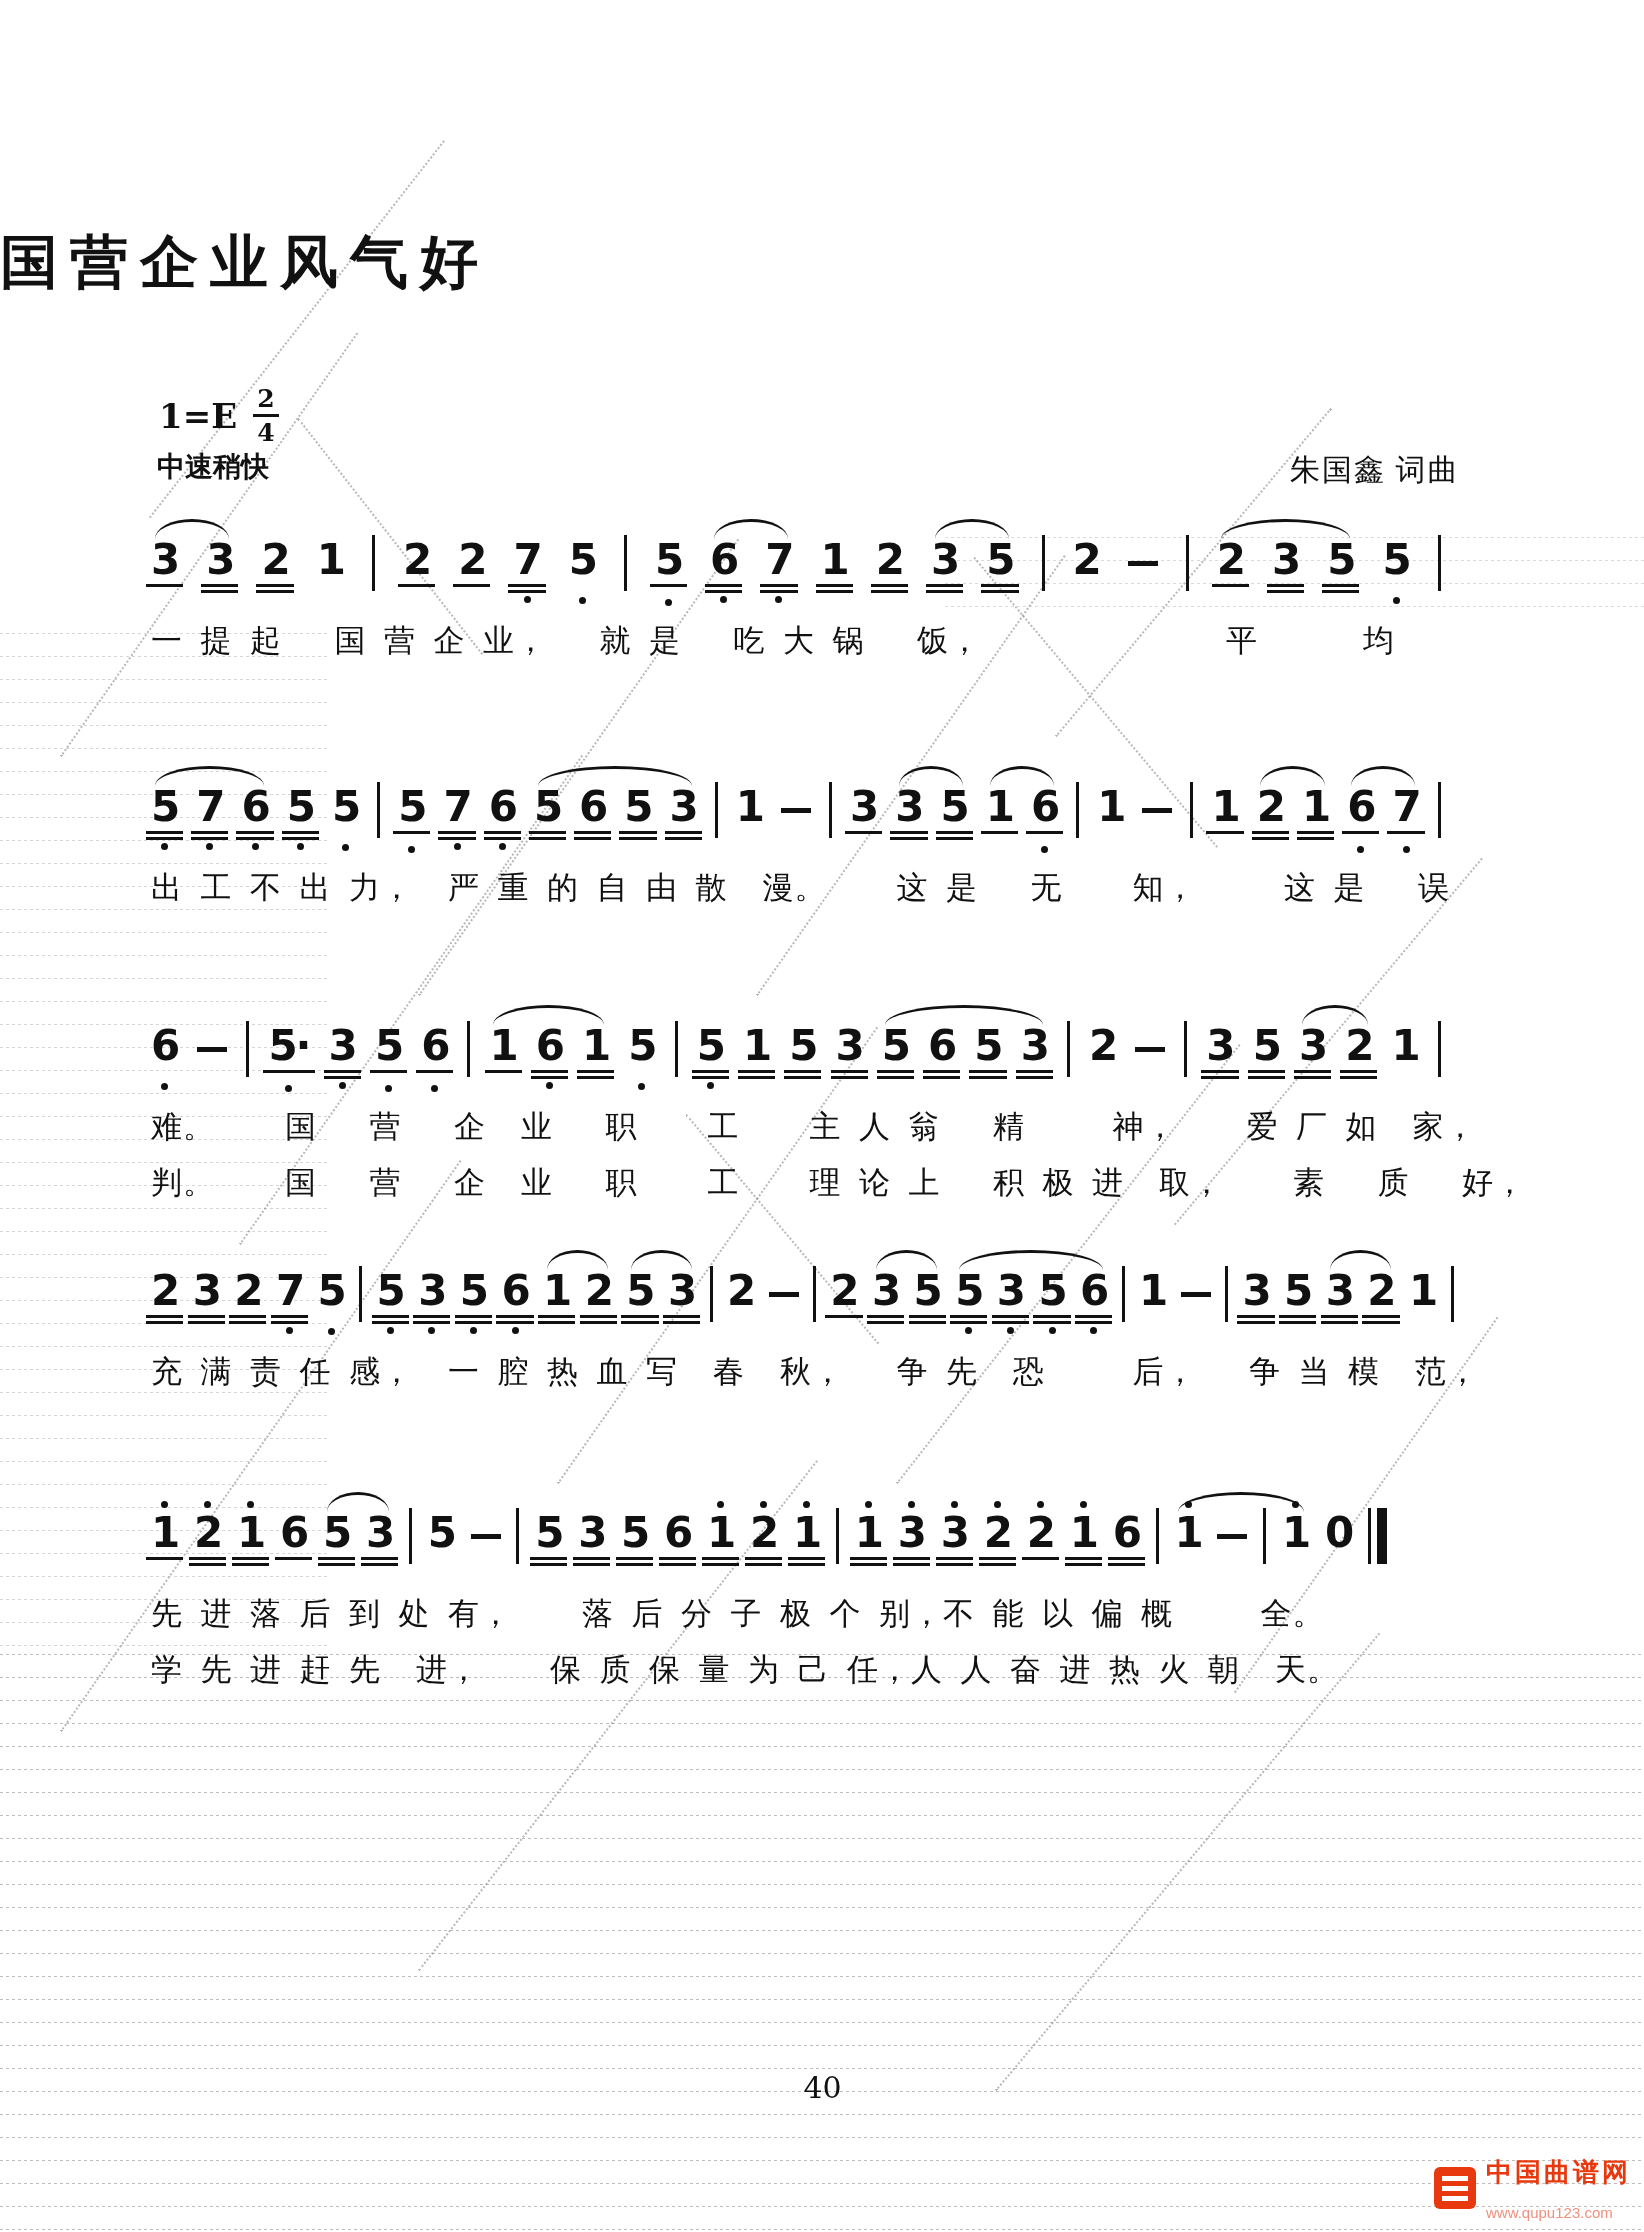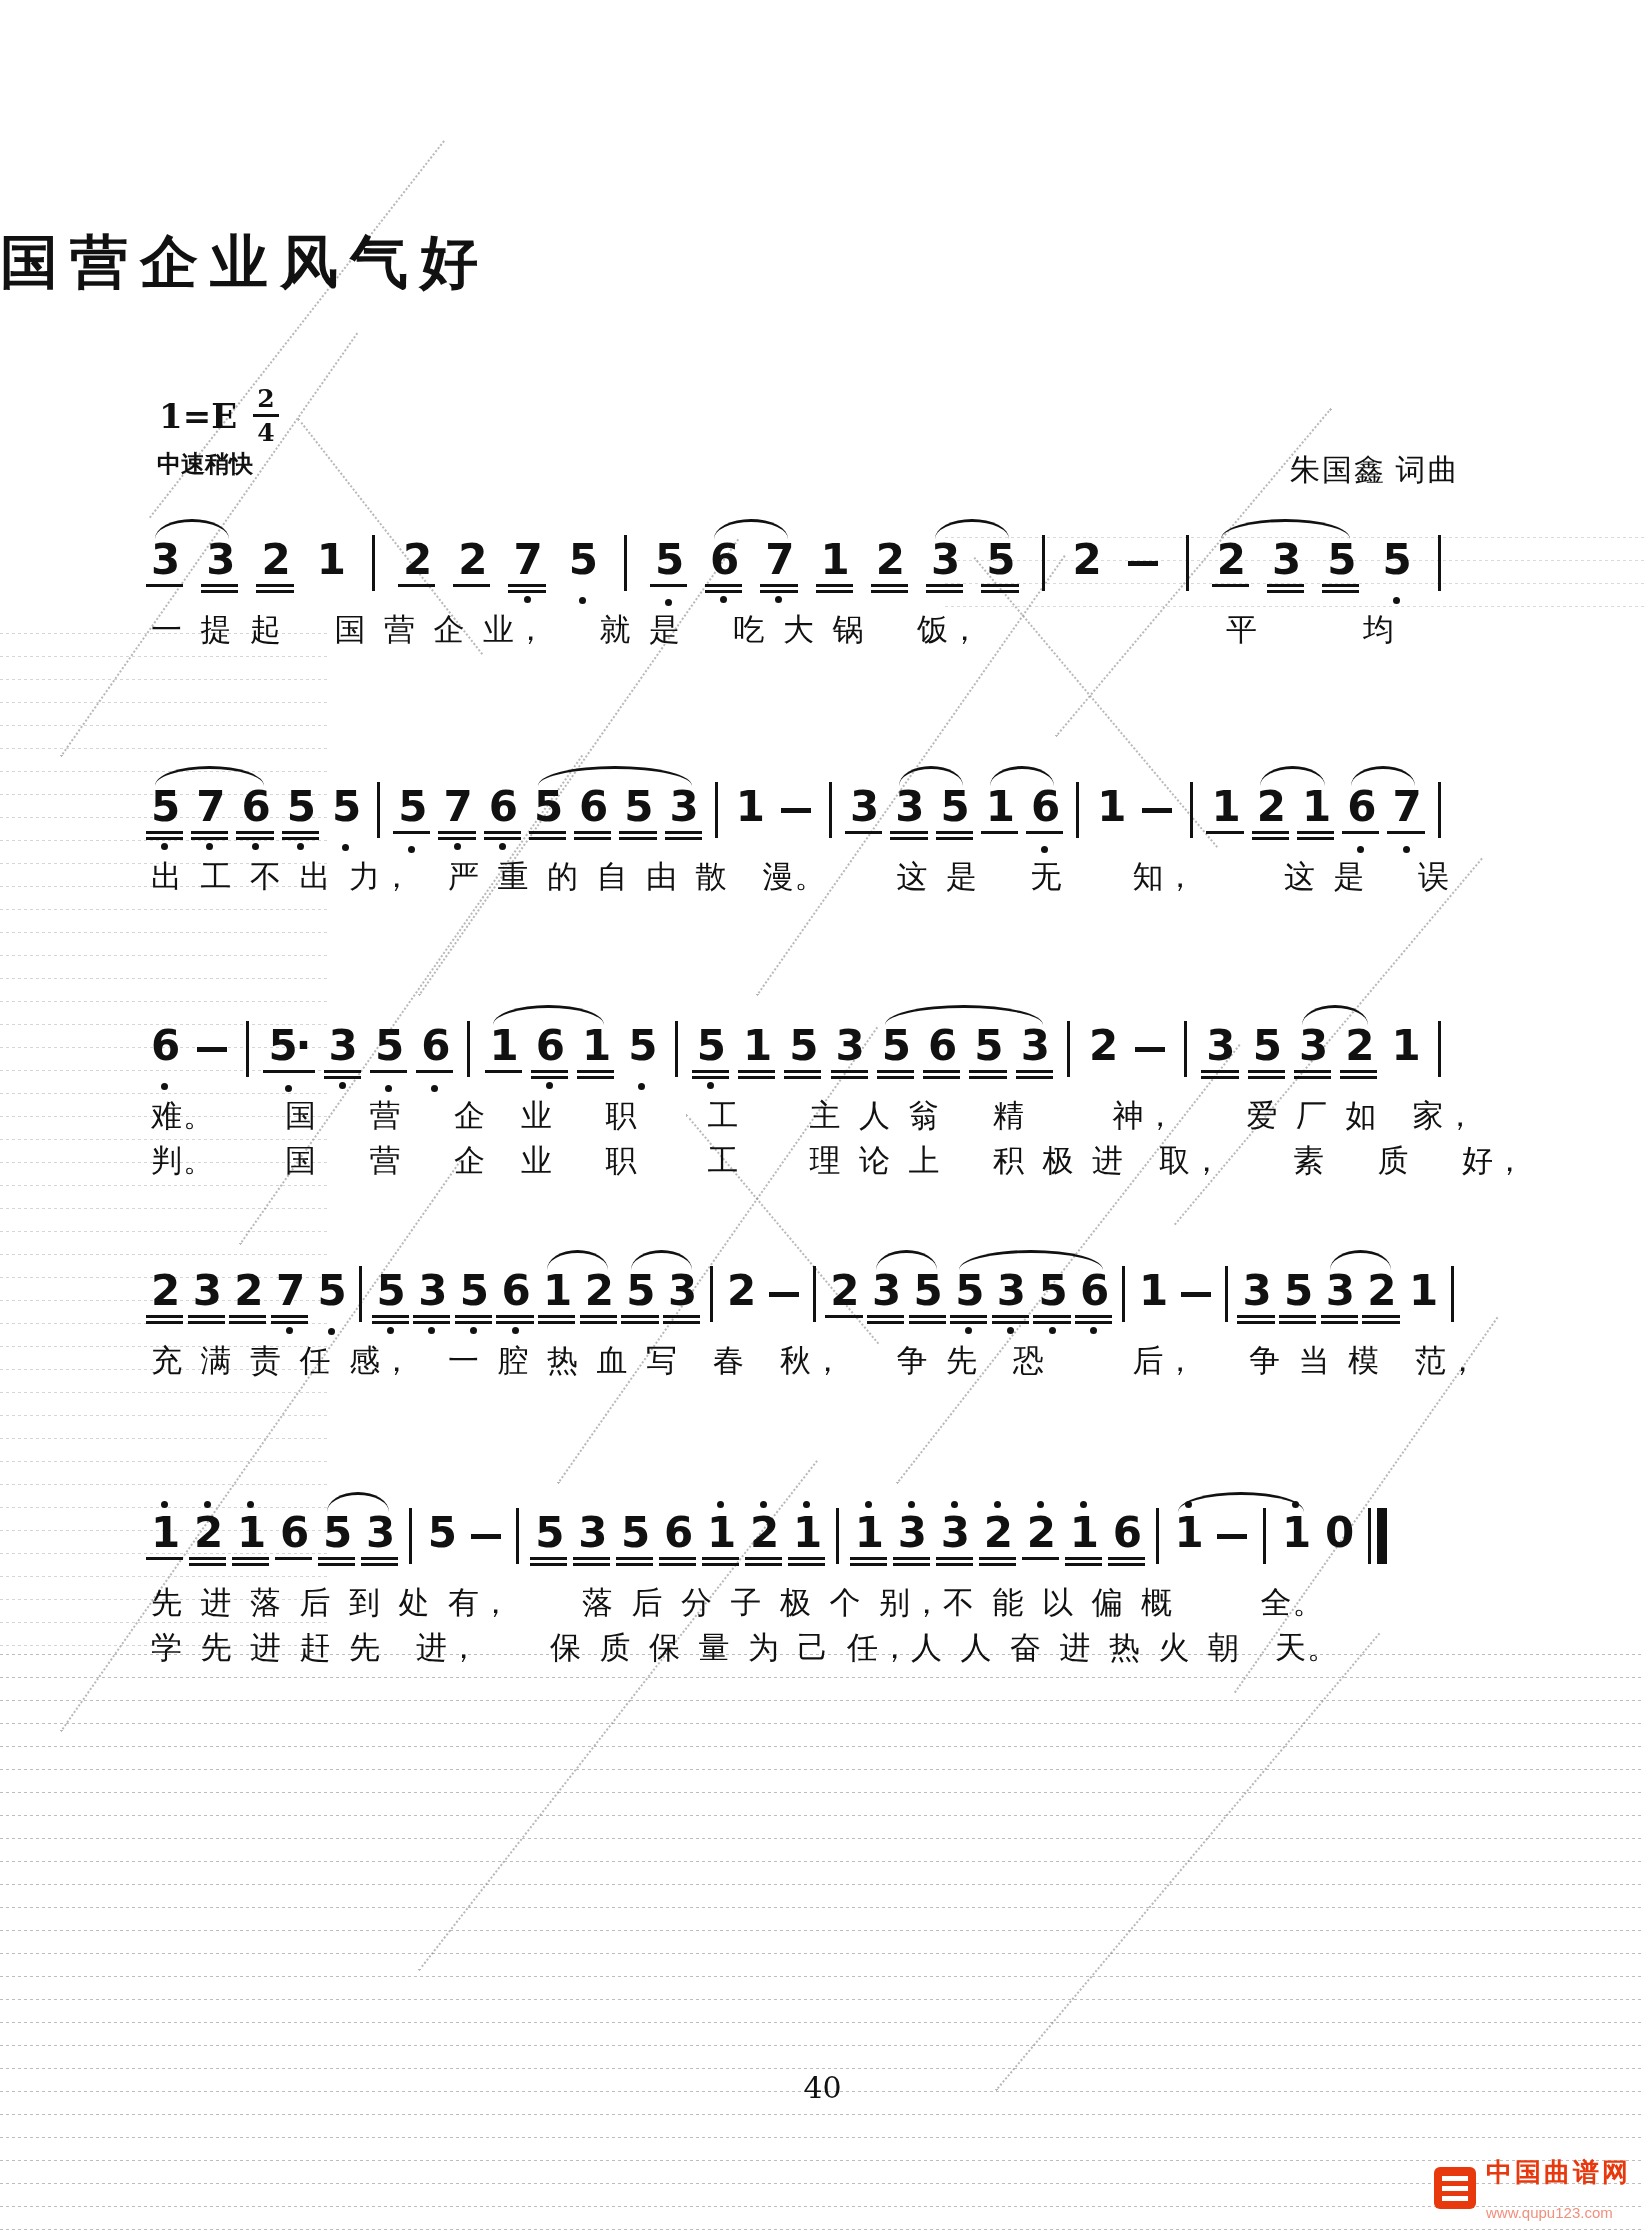--- a/index.html
+++ b/index.html
@@ -11,42 +11,42 @@
       repeating-linear-gradient(90deg, rgba(255,255,255,0) 0 3px, #fff 3px 6px),
       repeating-linear-gradient(to bottom, rgba(105,105,105,.55) 0 1px, transparent 1px 23px);}
   .diag{position:absolute;border-top:2px dotted rgba(125,125,125,.55);transform-origin:0 0;}
   .content{position:absolute;inset:0;z-index:1;}
   .title{position:absolute;top:185px;left:0;width:100%;
          font-size:58px;font-weight:600;letter-spacing:12px;}
   .keyrow{position:absolute;left:159px;top:386px;font:700 34px "DejaVu Serif",serif;
           display:flex;align-items:center;gap:16px;}
   .frac{display:inline-flex;flex-direction:column;align-items:center;font-size:25px;line-height:1;}
   .frac .fbar{width:26px;height:3px;background:#111;margin:3px 0;}
-  .tempo{position:absolute;left:157px;top:448px;font-weight:700;font-size:24px;
+  .tempo{position:absolute;left:157px;top:448px;font-weight:700;font-size:28px;
          font-family:"Liberation Sans",sans-serif;}
   .credit{position:absolute;left:1290px;top:450px;font-size:30px;letter-spacing:2px;}
   .music-line{position:absolute;left:151px;}
   .notes-row{display:flex;justify-content:space-between;align-items:flex-start;
              position:relative;height:82px;}
   .tk{display:inline-flex;flex-direction:column;align-items:center;}
   .od{height:13px;display:flex;align-items:center;justify-content:center;}
   .od i{width:7px;height:7px;border-radius:50%;background:#111;}
   .core{font:700 42px "DejaVu Sans",sans-serif;line-height:44px;letter-spacing:-2px;}
   .beam{display:block;height:12px;width:calc(100% + 10px);box-sizing:border-box;}
   .b0{height:12px;}
   .b1{border-top:3px solid #111;margin-top:2px;}
   .b2{border-top:3px solid #111;border-bottom:3px solid #111;height:9px;margin-top:2px;}
   .barline .bl{width:3px;height:56px;background:#111;margin-top:10px;display:block;}
   .bl-final{display:flex;gap:6px;margin-top:10px;}
   .bl-final .thin{width:3px;height:56px;background:#111;display:block;}
   .bl-final .thick{width:10px;height:56px;background:#111;display:block;}
   .dash{display:block;width:30px;height:5px;background:#111;margin-top:36px;}
   .slur{position:absolute;top:-6px;height:17px;
         border-top:3px solid #111;border-radius:50% 50% 0 0/100% 100% 0 0;}
-  .lyr{font-size:31px;white-space:pre;line-height:45px;margin-top:0;letter-spacing:1px;}
+  .lyr{font-size:31px;white-space:pre;line-height:45px;margin-top:11px;letter-spacing:1px;}
   .pagenum{position:absolute;top:2070px;width:100%;text-align:center;
            font:30px "DejaVu Serif",serif;}
   .wm{position:absolute;right:14px;top:2155px;display:flex;align-items:center;gap:10px;z-index:3;}
   .wm-logo{width:42px;height:42px;background:#e8380d;border-radius:6px;position:relative;}
   .wm-logo:before{content:"";position:absolute;left:8px;top:9px;width:26px;height:5px;
                   background:#fff;box-shadow:0 10px 0 #fff,0 20px 0 #fff;}
   .wm-site{font:700 26px "Liberation Sans",sans-serif;color:#e8380d;letter-spacing:3px;}
   .wm-url{font:15px "Liberation Sans",sans-serif;color:#f0907e;margin-top:14px;}
 </style>
 </head>

